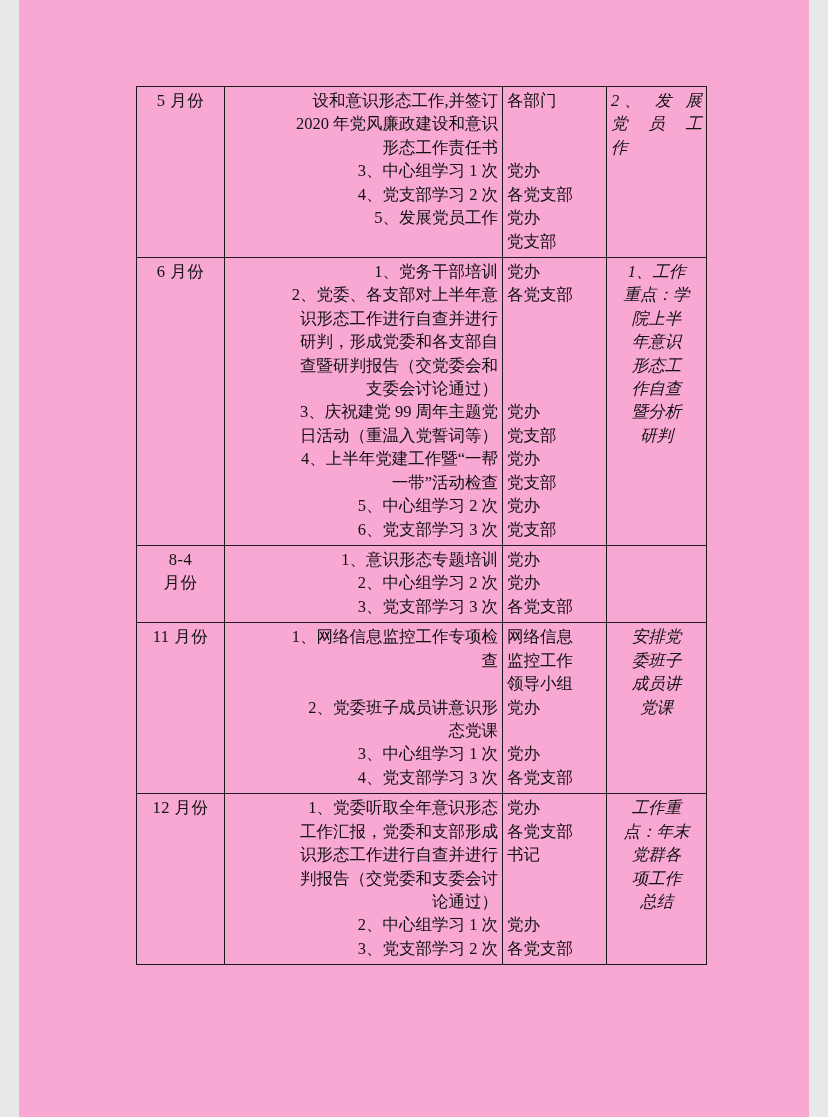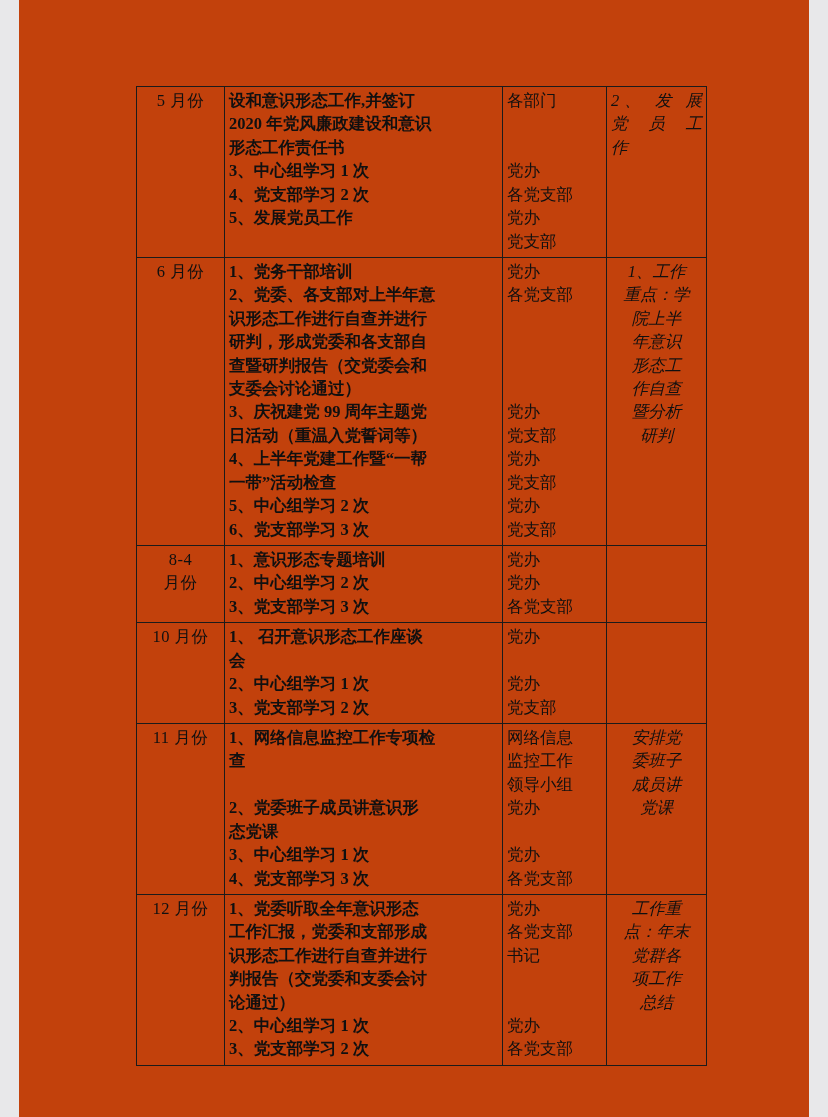--- a/index.html
+++ b/index.html
@@ -11,21 +11,21 @@
     width: 828px;
     height: 1117px;
     font-family: "Liberation Serif", serif;
     display: flex;
     justify-content: center;
   }
   .page {
     position: relative;
     width: 790px;
     height: 1117px;
-    background: #c2410c;
+    background: #f9a8d4;
     box-sizing: border-box;
   }
   .doc-table {
     position: absolute;
     left: 117px;
     top: 86px;
     width: 570px;
     border-collapse: collapse;
     table-layout: fixed;
   }
@@ -40,22 +40,21 @@
   .col-month { width: 88px; }
   .col-task  { width: 278px; }
   .col-dept  { width: 104px; }
   .col-note  { width: 100px; }
 
   .cell-month {
     text-align: center;
     letter-spacing: 0.5px;
   }
   .cell-task {
-    text-align: left;
-    font-weight: bold;
+    text-align: right;
   }
   .cell-dept {
     text-align: left;
   }
   .cell-note {
     text-align: center;
     font-style: italic;
   }
   .v-mid { vertical-align: middle; margin-left: 36px; }
   .line { display: block; white-space: pre-wrap; }
@@ -160,38 +159,20 @@
           </td>
           <td class="cell-dept">
             <span class="line">党办</span>
             <span class="line">党办</span>
             <span class="line">各党支部</span>
           </td>
           <td class="cell-note"></td>
         </tr>
         <tr>
           <td class="cell-month v-mid">
-            <span class="line">10 月份</span>
-          </td>
-          <td class="cell-task">
-            <span class="line">1、 召开意识形态工作座谈</span>
-            <span class="line">会</span>
-            <span class="line">2、中心组学习 1 次</span>
-            <span class="line">3、党支部学习 2 次</span>
-          </td>
-          <td class="cell-dept">
-            <span class="line">党办</span>
-            <span class="line blank"></span>
-            <span class="line">党办</span>
-            <span class="line">党支部</span>
-          </td>
-          <td class="cell-note"></td>
-        </tr>
-        <tr>
-          <td class="cell-month v-mid">
             <span class="line">11 月份</span>
           </td>
           <td class="cell-task">
             <span class="line">1、网络信息监控工作专项检</span>
             <span class="line">查</span>
             <span class="line blank"></span>
             <span class="line">2、党委班子成员讲意识形</span>
             <span class="line">态党课</span>
             <span class="line">3、中心组学习 1 次</span>
             <span class="line">4、党支部学习 3 次</span>

